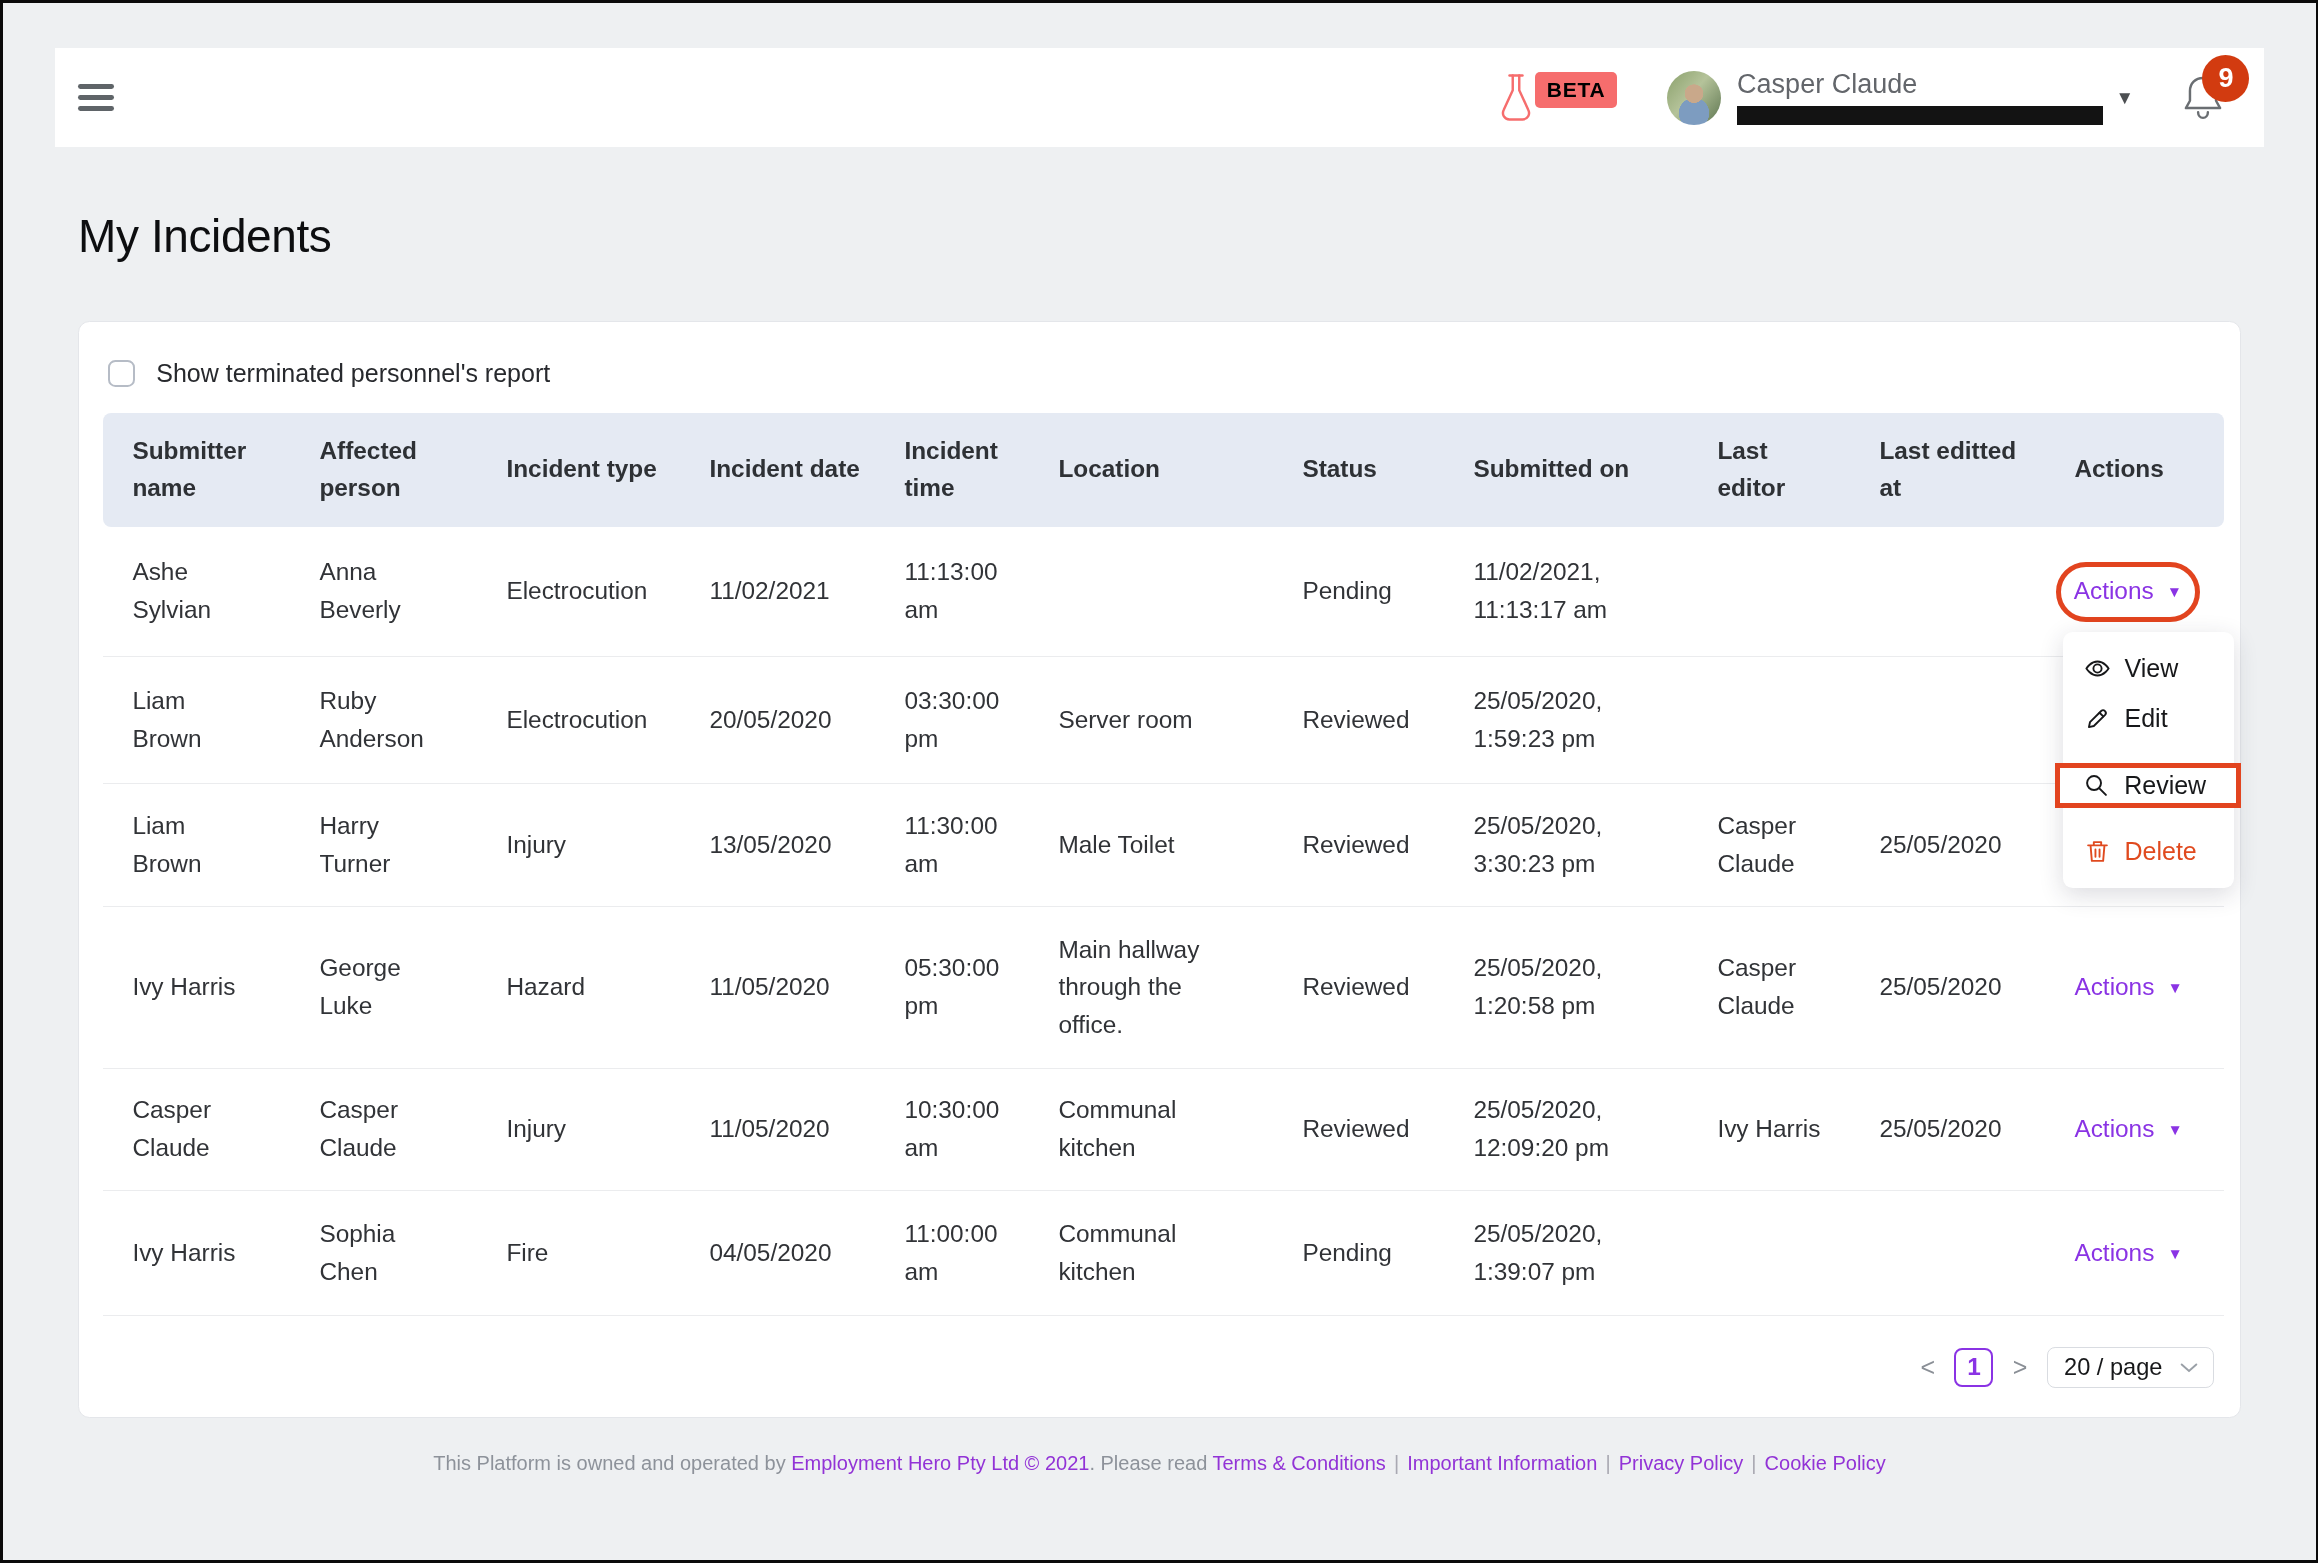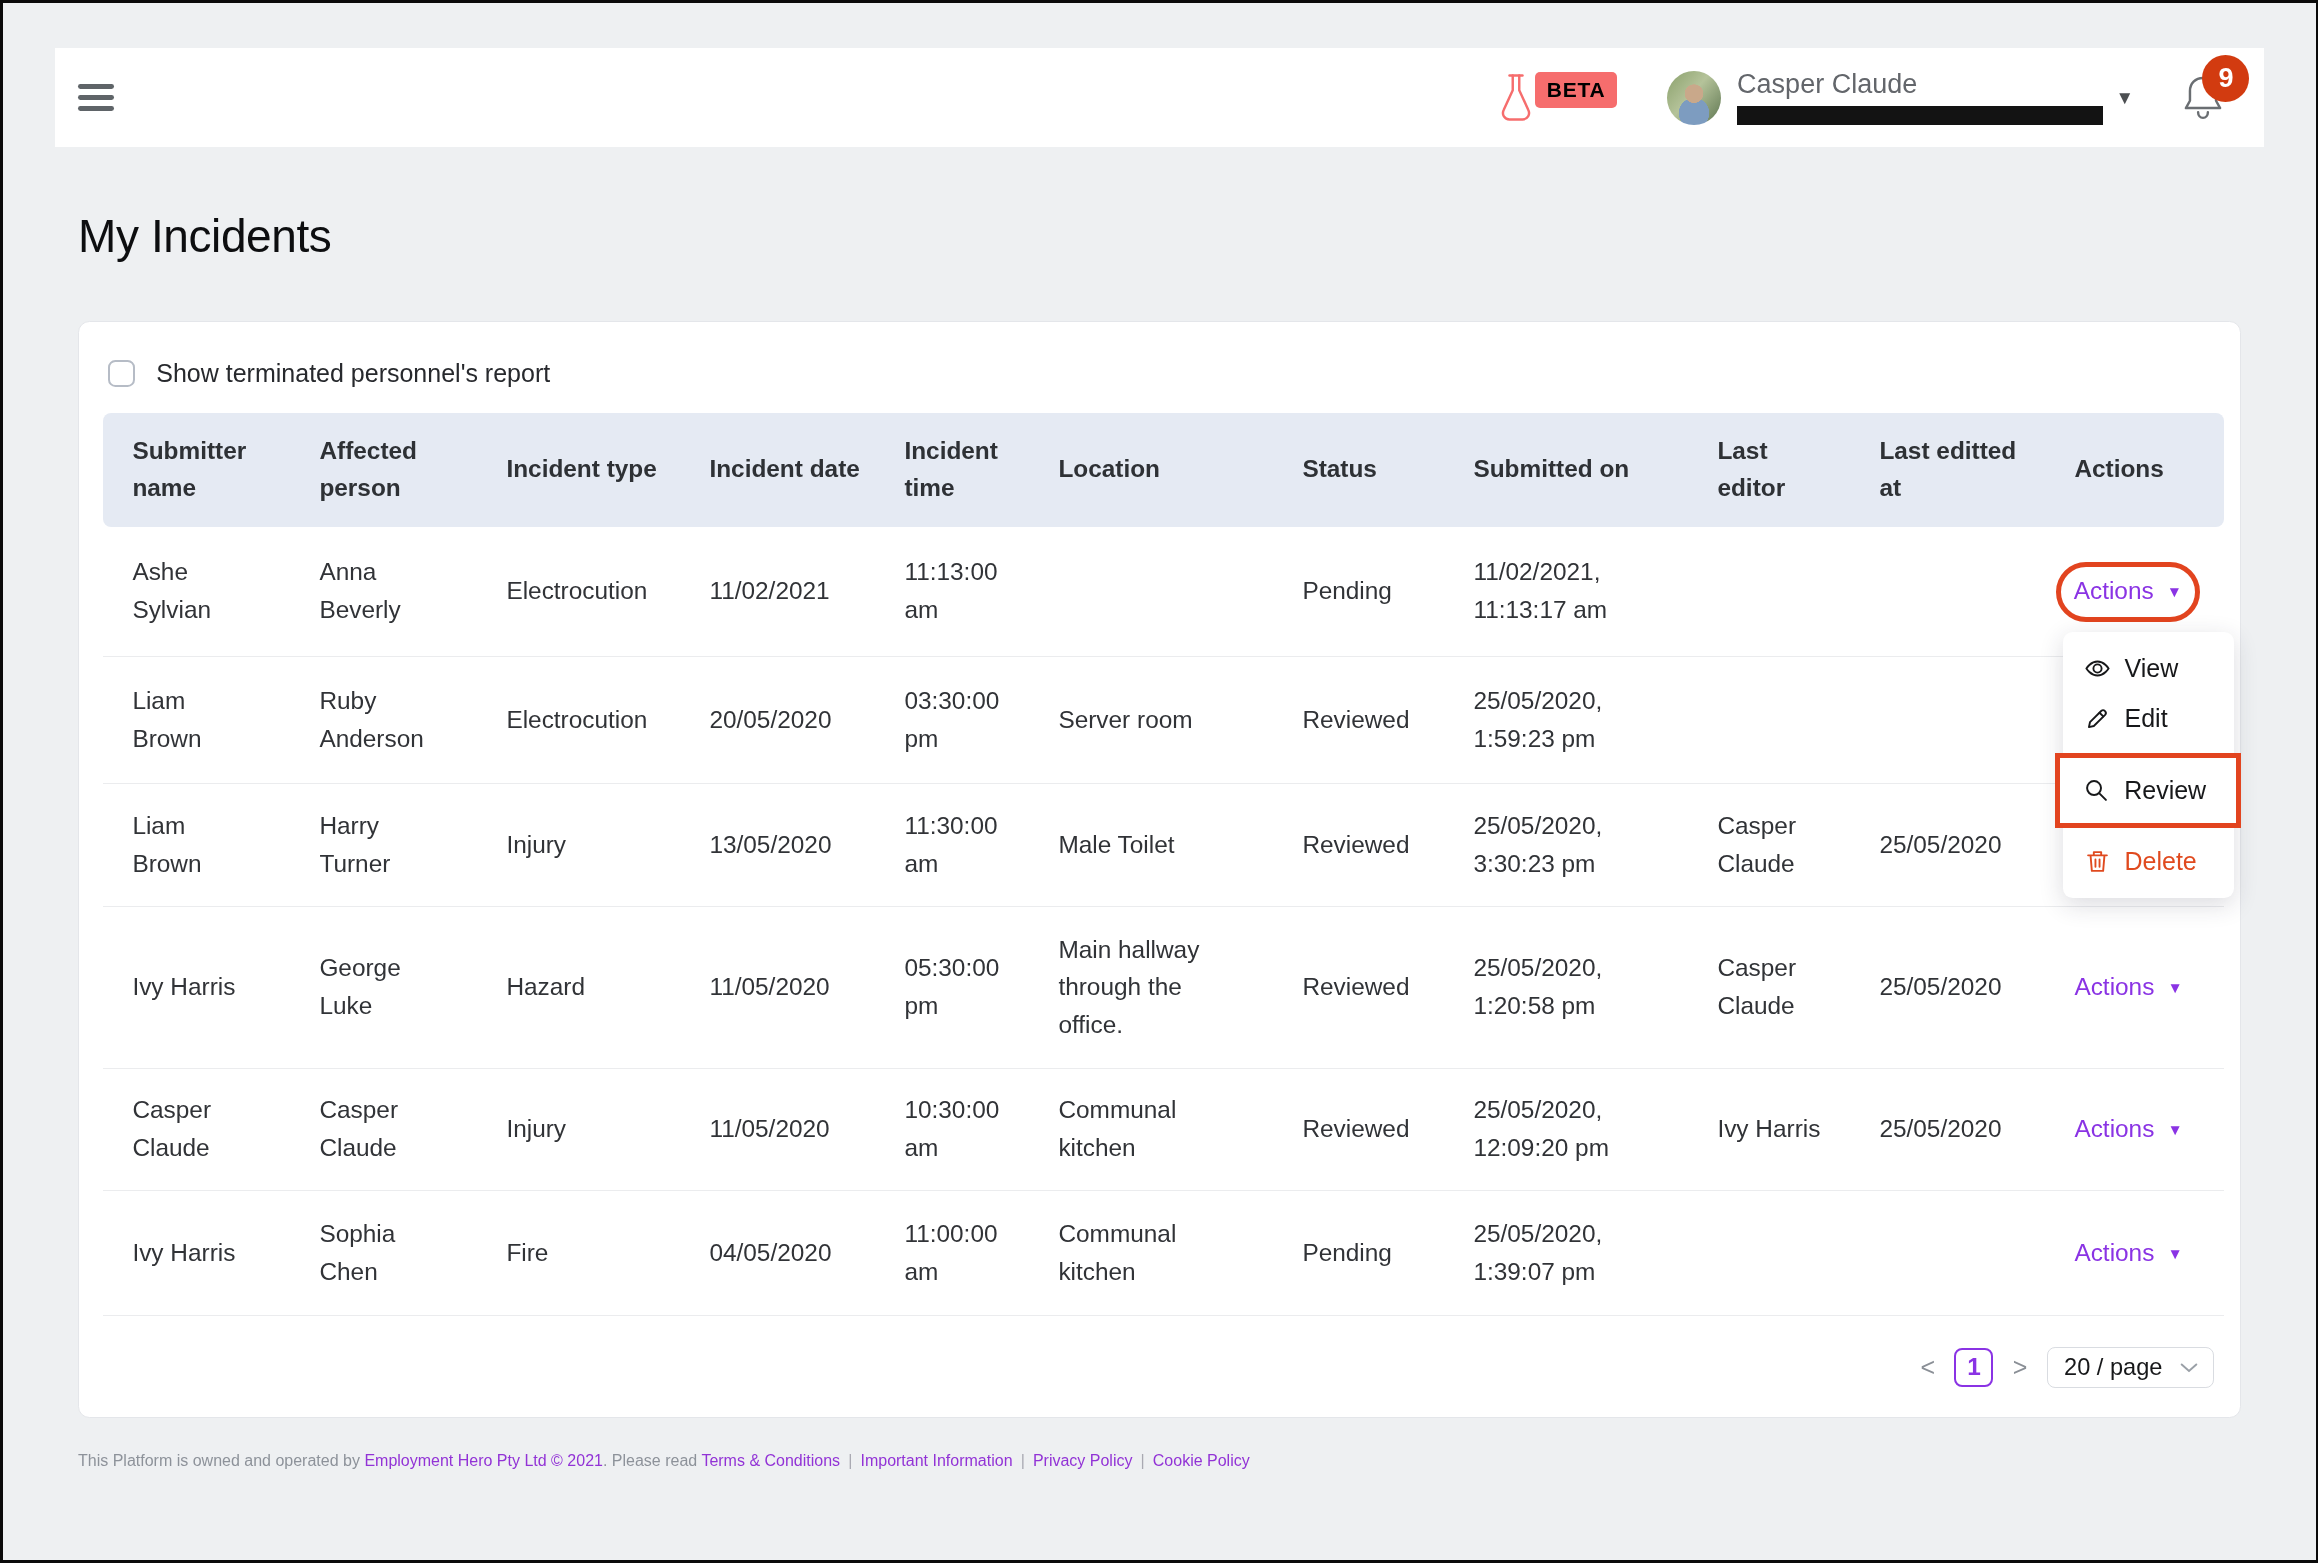--- a/index.html
+++ b/index.html
@@ -81,39 +81,39 @@
     border:5.7px solid var(--annotation-red,#e2441f); border-radius:32.5px;
     padding:5.7px 13px 7.3px; margin:-13px 0 -13px -18.7px;
   }
 
   
   .dropdown {
     position:absolute; top:310px; right:6.5px; width:171px; background:#fff;
     border-radius:9.7px; box-shadow:0 6.5px 24.4px rgba(40,40,60,.16); padding:11.4px 0; z-index:5;
   }
   .menu-item { display:flex; align-items:center; gap:14px; padding:10.6px 21px; font-size:25px; color:#17181a; cursor:pointer; background:#fff; }
-  .menu-item.highlighted { border:5.7px solid var(--annotation-red,#e2441f); margin:9px -7.3px; padding:18px 23px; }
+  .menu-item.highlighted { border:5.7px solid var(--annotation-red,#e2441f); margin:19px -7.3px; padding:3px 23px; }
   .menu-item.danger { color:var(--danger-red,#e04a1f); }
 
   
   .pagination { display:flex; justify-content:flex-end; align-items:center; gap:16.2px; padding:31px 1.6px 6.5px; }
   .page-arrow { font-size:25px; color:#8a8f96; cursor:pointer; padding:0 3.2px; }
   .page-current {
     width:39px; height:39px; border:2.4px solid var(--accent-purple,#8a33e4); border-radius:8.1px;
     color:var(--accent-purple,#8a33e4); font-size:24.4px; font-weight:bold;
     display:flex; align-items:center; justify-content:center; cursor:pointer;
   }
   .page-size {
     height:41px; border:1.6px solid #d9dce1; border-radius:8.1px; background:#fff;
     display:flex; align-items:center; gap:18px; padding:0 14.6px 0 16.2px;
     font-size:23.6px; color:#17181a; cursor:pointer;
   }
 
   
-  .footer { margin:34px 75px 0; text-align:left; font-size:16px; color:#8d929a; }
+  .footer { margin:34px 75px 0; text-align:center; font-size:20px; color:#8d929a; }
   .footer a { color:var(--link-purple,#9233d6); text-decoration:none; cursor:pointer; }
   .footer .sep { color:#a9a9b2; padding:0 8.1px; }
 
   svg { display:block; }
 </style>
 </head>
 <body>
 
 <div id="screen">
 

